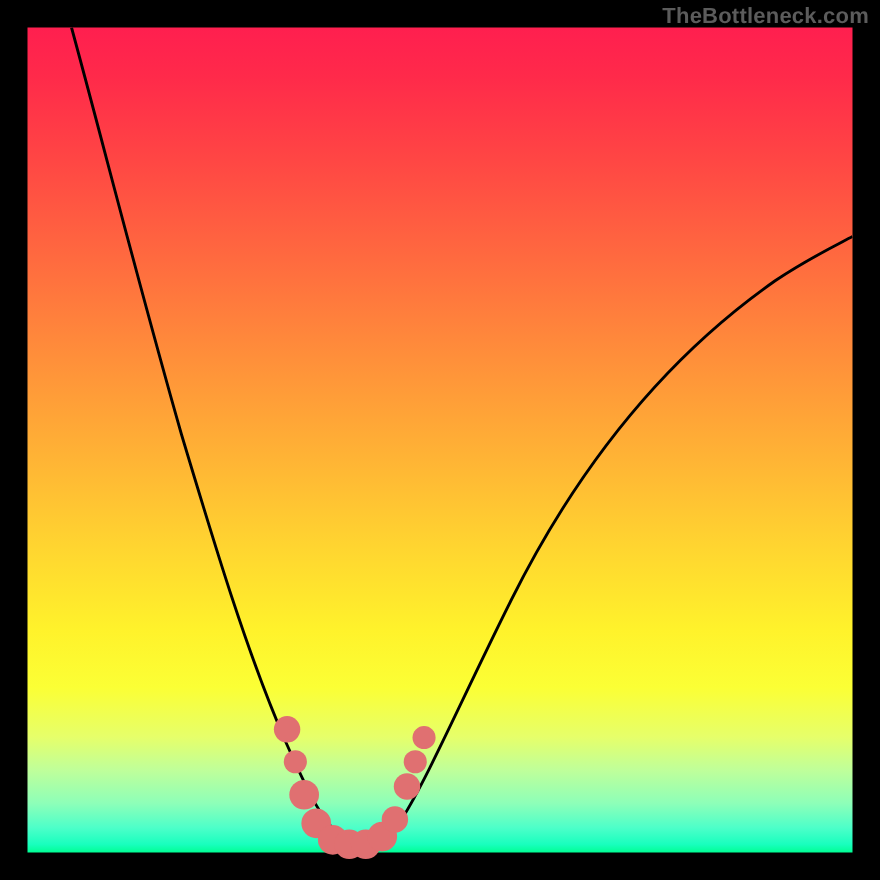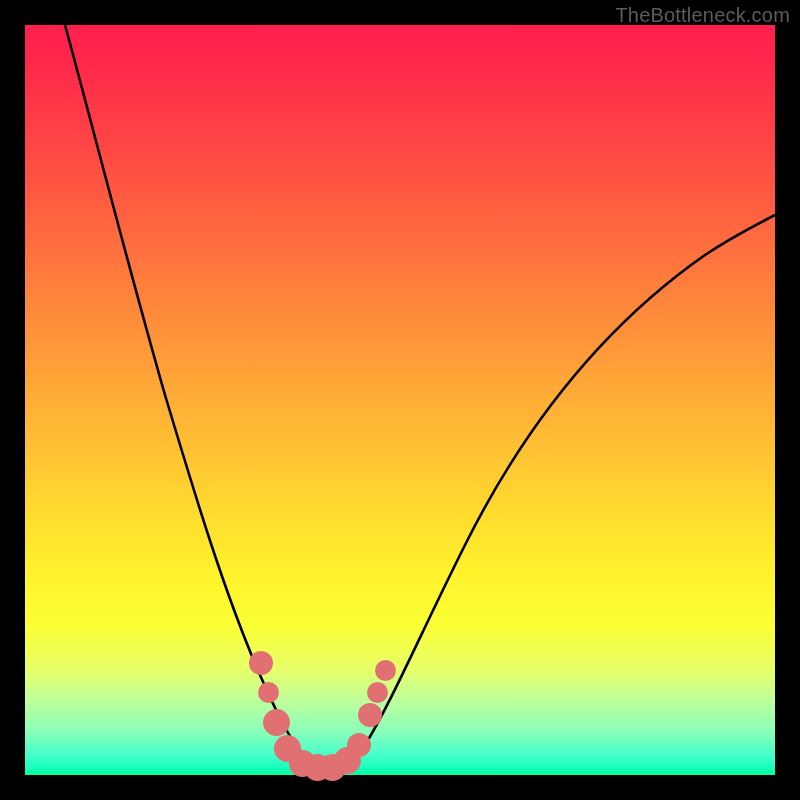--- a/index.html
+++ b/index.html
@@ -34,21 +34,21 @@
       #19ffbe 99%,
       #00ff94 100%
     );
   }
   .watermark {
     position: absolute;
     top: 4px;
     right: 10px;
     color: #5c5c5c;
     font-size: 20px;
-    font-weight: 400;
+    font-weight: 700;
     letter-spacing: 0.2px;
     z-index: 10;
   }
   svg.curve {
     position: absolute;
     left: 0;
     top: 0;
     width: 750px;
     height: 750px;
   }

